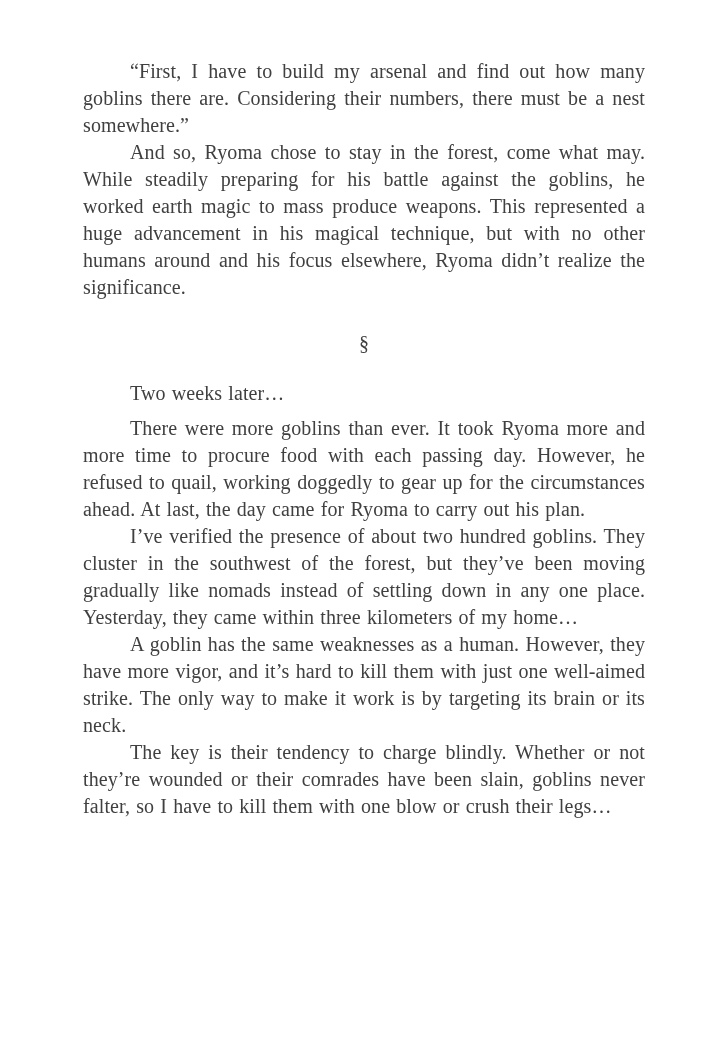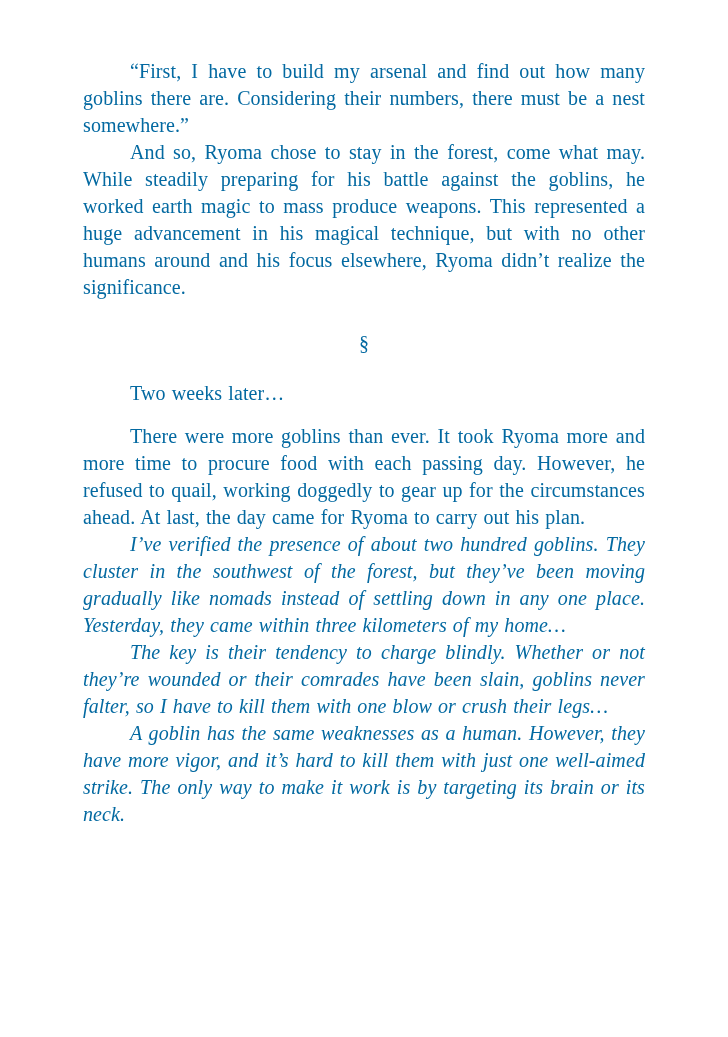--- a/index.html
+++ b/index.html
@@ -13,51 +13,50 @@
     height: 1037px;
     background: #ffffff;
     overflow: hidden;
     font-family: "Liberation Serif", "DejaVu Serif", serif;
   }
   .text-block {
     position: absolute;
     left: 83px;
     top: 58px;
     width: 562px;
-    color: #0369a1;
+    color: #404040;
     font-size: 20px;
     line-height: 27px;
     letter-spacing: 0.1px;
   }
   .text-block p {
     margin: 0;
     text-align: justify;
     text-indent: 47px;
     word-spacing: 1px;
   }
   .text-block p.italic {
-    font-style: italic;
   }
   .text-block p.divider {
     text-align: center;
     text-indent: 0;
     margin: 29px 0 23px 0;
   }
   .text-block p.standalone {
-    margin-bottom: 16px;
+    margin-bottom: 8px;
     text-align: left;
   }
 </style>
 </head>
 <body>
 
 <div class="page">
   <div class="text-block">
       <p class="normal">“First, I have to build my arsenal and find out how many goblins there are. Considering their numbers, there must be a nest somewhere.”</p>
       <p class="normal">And so, Ryoma chose to stay in the forest, come what may. While steadily preparing for his battle against the goblins, he worked earth magic to mass produce weapons. This represented a huge advancement in his magical technique, but with no other humans around and his focus elsewhere, Ryoma didn’t realize the significance.</p>
       <p class="divider">§</p>
       <p class="standalone">Two weeks later…</p>
       <p class="normal">There were more goblins than ever. It took Ryoma more and more time to procure food with each passing day. However, he refused to quail, working doggedly to gear up for the circumstances ahead. At last, the day came for Ryoma to carry out his plan.</p>
       <p class="italic">I’ve verified the presence of about two hundred goblins. They cluster in the southwest of the forest, but they’ve been moving gradually like nomads instead of settling down in any one place. Yesterday, they came within three kilometers of my home…</p>
+      <p class="italic">A goblin has the same weaknesses as a human. However, they have more vigor, and it’s hard to kill them with just one well-aimed strike. The only way to make it work is by targeting its brain or its neck.</p>
       <p class="italic">The key is their tendency to charge blindly. Whether or not they’re wounded or their comrades have been slain, goblins never falter, so I have to kill them with one blow or crush their legs…</p>
-      <p class="italic">A goblin has the same weaknesses as a human. However, they have more vigor, and it’s hard to kill them with just one well-aimed strike. The only way to make it work is by targeting its brain or its neck.</p>
     </div>
 </div>
 
 </body></html>

